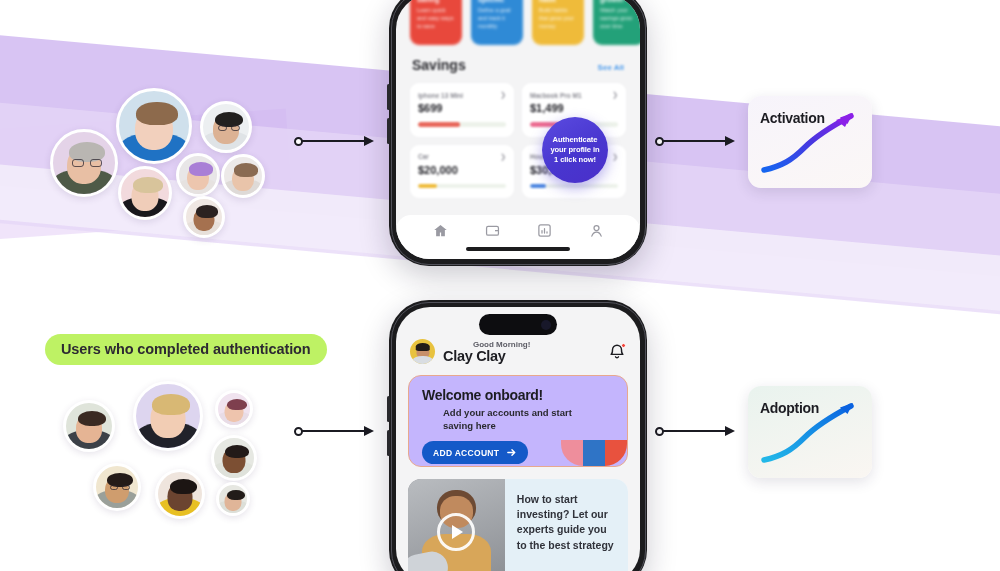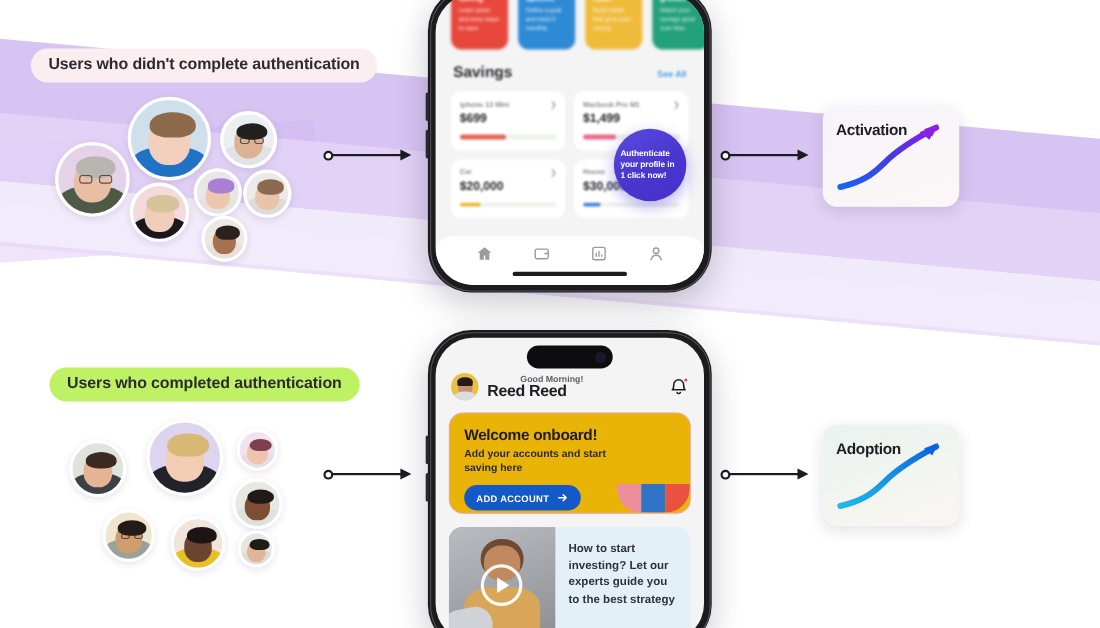--- a/index.html
+++ b/index.html
@@ -118,25 +118,25 @@
   }
   .sv-card { background: #fff; border-radius: 9px; padding: 8px 8px 10px 8px; }
   .sv-card .r { display: flex; justify-content: space-between; align-items: center; }
   .sv-card .n { font-size: 6.5px; color: #8b8b93; font-weight: 600; }
   .sv-card .c { font-size: 7px; color: #9a9aa2; }
   .sv-card .v { font-size: 11px; font-weight: 800; color: #24242a; margin-top: 3px; }
   .sv-card .bar { margin-top: 8px; height: 4.5px; border-radius: 3px; background: #edf2ea; overflow: hidden; }
   .sv-card .bar span { display: block; height: 100%; border-radius: 3px; }
 
   .badge-auth {
-    position: absolute; right: 16px; top: 122px;
+    position: absolute; right: 32px; top: 122px;
     width: 66px; height: 66px; border-radius: 50%;
     background: linear-gradient(150deg, #5b4be0 0%, #4836cf 55%, #4a2fc9 100%);
     color: #fff; font-size: 7.6px; font-weight: 700; line-height: 1.32;
-    display: flex; align-items: center; justify-content: center; text-align: left;
+    display: flex; align-items: center; justify-content: center; text-align: center;
     padding: 6px; letter-spacing: -.1px;
     box-shadow: 0 5px 14px rgba(72,54,207,.4);
   }
 
   .tabbar {
     position: absolute; left: 0; right: 0; bottom: 0; height: 44px;
     background: #fff; border-radius: 18px 18px 34px 34px;
     display: flex; align-items: center; justify-content: space-around;
     padding: 0 18px 9px 18px;
   }
@@ -171,25 +171,25 @@
   .user-row .greet { font-size: 8px; color: #5d5d66; font-weight: 600; margin-left: 30px; }
   .user-row .nm { font-size: 14.5px; font-weight: 700; color: #1d1d22; letter-spacing: -.3px; margin-top: -1px; }
   .bell { margin-left: auto; position: relative; width: 18px; height: 18px; }
   .bell .rd {
     position: absolute; right: 0px; top: 0px; width: 5px; height: 5px;
     border-radius: 50%; background: #f4453c; border: 1px solid #fff;
   }
 
   .welcome {
     position: absolute; left: 12px; right: 12px; top: 68px; height: 92px;
-    background: #eab308; border: 1px solid #e8a88e; border-radius: 13px;
+    background: #c4b5fd; border: 1px solid #e8a88e; border-radius: 13px;
     padding: 11px 13px; overflow: hidden;
   }
   .welcome h3 { font-size: 14px; font-weight: 700; color: #1d1d22; letter-spacing: -.3px; }
-  .welcome p { font-size: 9.5px; font-weight: 700; color: #2a2a30; line-height: 1.38; margin-top: 3px; width: 78%; }
+  .welcome p { font-size: 9.5px; font-weight: 700; color: #2a2a30; line-height: 1.38; margin-top: 3px; width: 78%; margin-left: 21px; }
   .btn-add {
     margin-top: 9px; display: inline-flex; align-items: center; gap: 7px;
     background: #1459c8; color: #fff; border-radius: 14px;
     padding: 6px 11px; font-size: 8.5px; font-weight: 700; letter-spacing: .3px;
   }
   .welcome .deco { position: absolute; right: 0; bottom: 0; display: flex; }
   .welcome .deco i { display: block; width: 22px; height: 26px; }
 
   .video {
     position: absolute; left: 12px; right: 12px; top: 172px; height: 106px;
@@ -229,21 +229,20 @@
 </head>
 <body>
 
 <div id="stage">
 
   <div class="band band-d"></div>
   <div class="band band-a"></div>
   <div class="band band-b"></div>
   <div class="band band-c"></div>
 
-  <div class="tag tag-auth-no">Users who didn't complete authentication</div>
   <div class="tag tag-auth-yes">Users who completed authentication</div>
 
   <div class="cluster" id="cluster-top">
       <div class="av" style="left: 50px; top: 129px; width: 68px; height: 68px; background: rgb(228, 211, 232);">
         <i class="body" style="width:62.56px;height:28.56px;background:#4e5a47;"></i>
         <i class="head" style="top:14.96px;width:34px;height:37.400000000000006px;background:#e8bfa4;"></i>
         <i class="hair" style="left:15.64px;top:9.86px;width:36.72px;height:20.4px;background:#b9b6b2;"></i>
         <i class="glass" style="left:19.38px;top:27.200000000000003px;width:11.56px;height:7.48px;"></i>
         <i class="glass" style="left:37.06px;top:27.200000000000003px;width:11.56px;height:7.48px;"></i>
       </div>
@@ -457,21 +456,21 @@
       </div>
 
       <div class="user-row">
         <span class="user-av">
           <i style="position:absolute;left:50%;top:26%;transform:translateX(-50%);width:52%;height:52%;border-radius:48% 48% 45% 45%;background:#c8906a;"></i>
           <i style="position:absolute;left:50%;top:16%;transform:translateX(-50%);width:58%;height:30%;border-radius:50% 50% 20% 20%;background:#221b18;"></i>
           <i style="position:absolute;left:50%;bottom:-4%;transform:translateX(-50%);width:82%;height:36%;border-radius:46% 46% 0 0;background:#d9dde2;"></i>
         </span>
         <span>
           <span class="greet" style="display:block;">Good Morning!</span>
-          <span class="nm" style="display:block;">Reed Reed</span>
+          <span class="nm" style="display:block;">Clay Clay</span>
         </span>
         <span class="bell">
           <svg width="18" height="18" viewBox="0 0 24 24" fill="none" stroke="#1d1d22" stroke-width="1.9">
             <path d="M6 9a6 6 0 0 1 12 0c0 5 1.8 6.2 1.8 6.2H4.2S6 14 6 9z" stroke-linejoin="round"></path>
             <path d="M10 18.4a2.2 2.2 0 0 0 4 0" stroke-linecap="round"></path>
           </svg>
           <span class="rd"></span>
         </span>
       </div>
 

